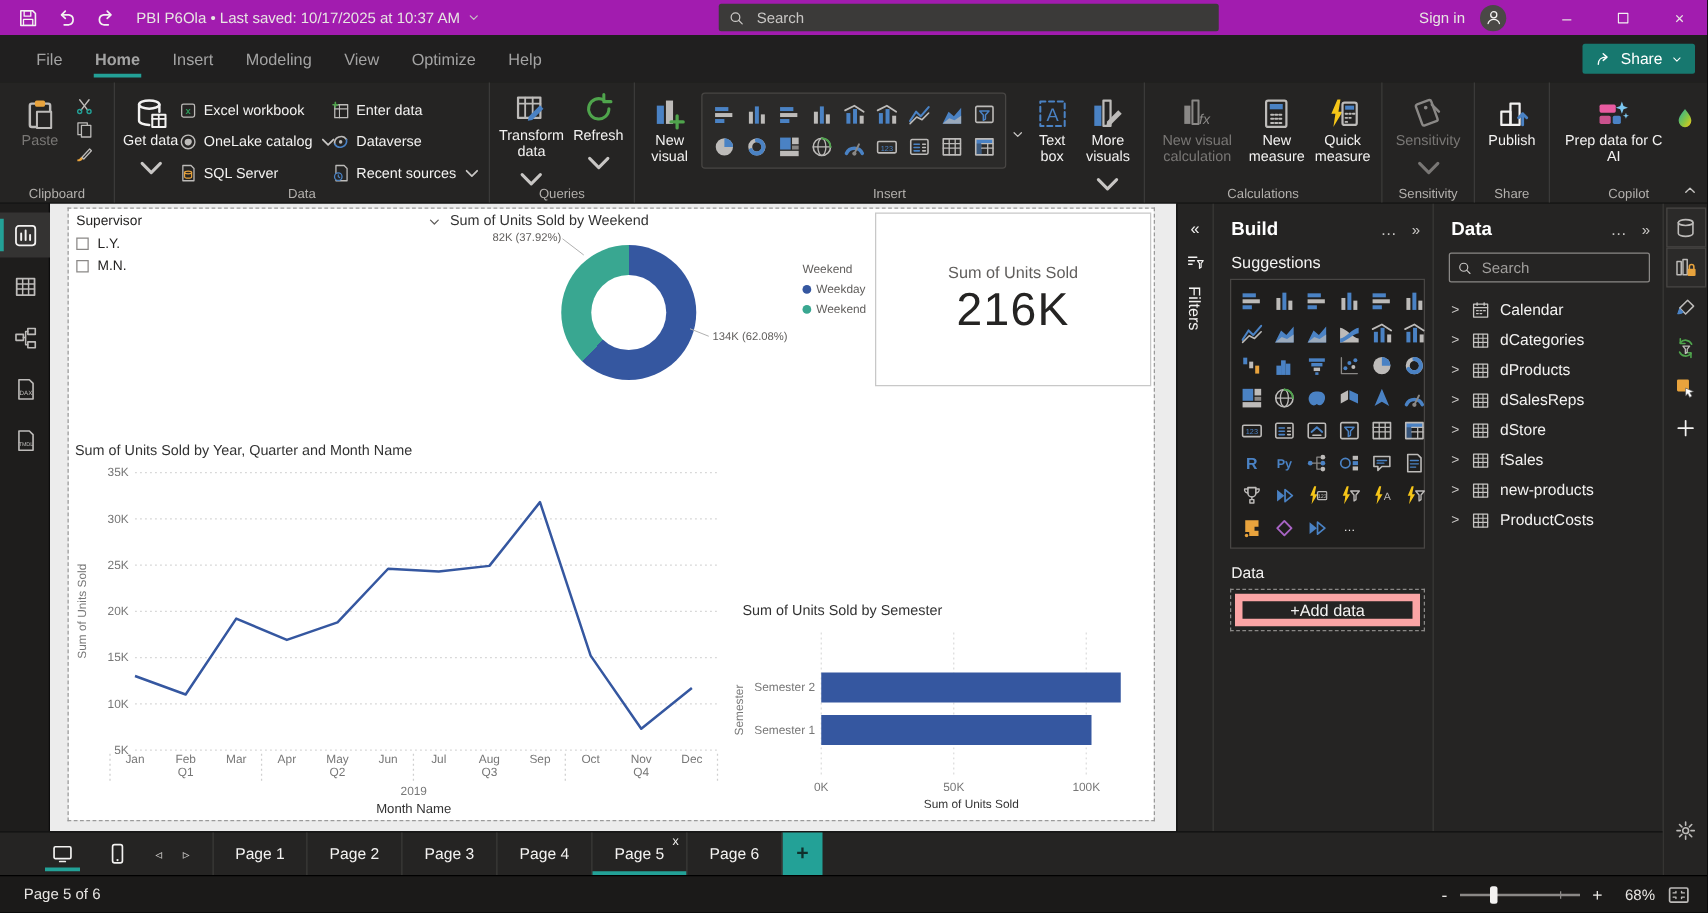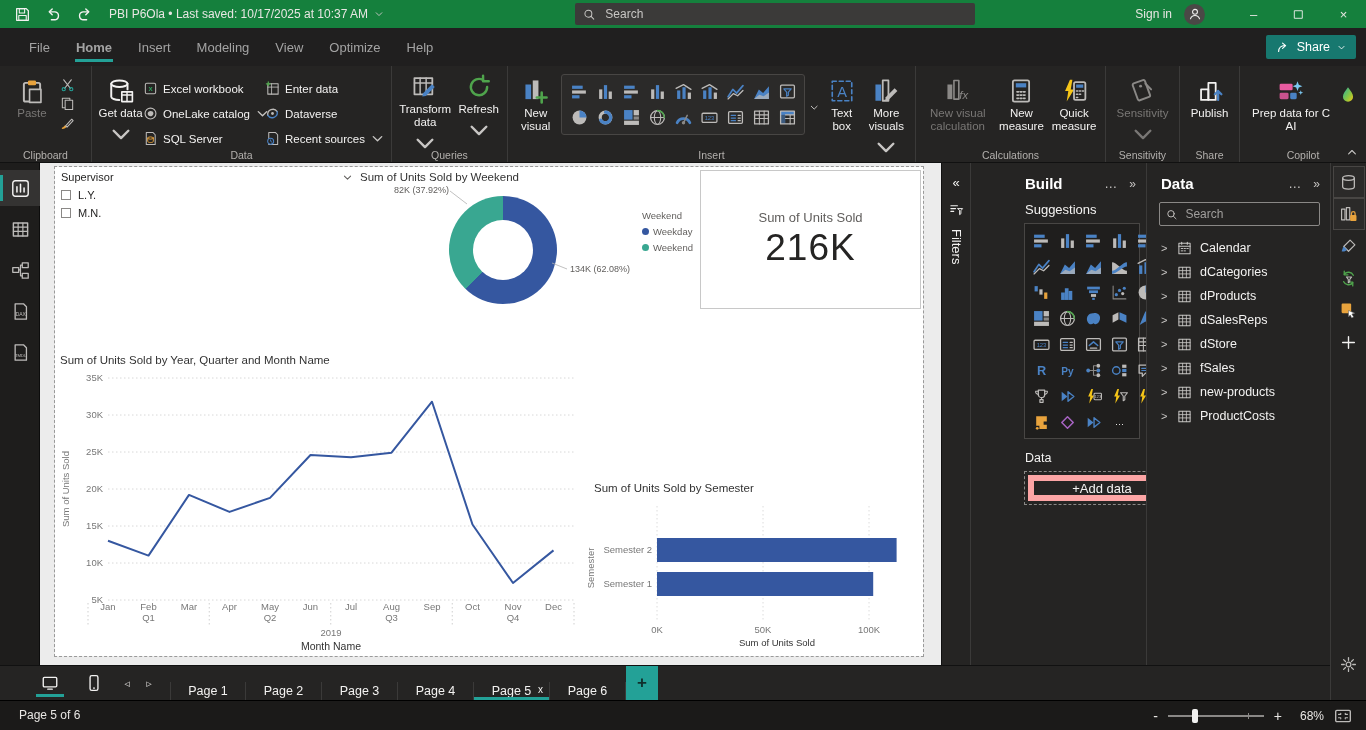--- a/index.html
+++ b/index.html
@@ -2,21 +2,21 @@
 <html><head>
 <meta charset="utf-8">
 <style>
   html,body{margin:0;padding:0;background:#000;}
   *{box-sizing:border-box;font-family:"Liberation Sans","DejaVu Sans",sans-serif;}
   #app{position:relative;width:1366px;height:730px;background:#1b1a19;overflow:hidden;}
   .ic{display:inline-flex;align-items:center;justify-content:center;}
   .ic svg{width:100%;height:100%;display:block;}
 
   
-  #titlebar{position:absolute;left:0;top:0;width:1366px;height:28px;background:#15803d;display:flex;align-items:center;color:#e8e6e3;font-size:12px;}
+  #titlebar{position:absolute;left:0;top:0;width:1366px;height:28px;background:#a21caf;display:flex;align-items:center;color:#e8e6e3;font-size:12px;}
   .tb-ic{width:17px;height:17px;margin-left:14px;color:#c8c6c4;cursor:default;}
   #tb-title{margin-left:16px;white-space:nowrap;color:#e8e6e3;display:flex;align-items:center;gap:6px;}
   #tb-title .chev{width:10px;height:10px;color:#c8c6c4;}
   #tb-search{position:absolute;left:575px;top:3px;width:400px;height:22px;background:#3b3a39;border-radius:2px;display:flex;align-items:center;padding:0 8px;gap:8px;}
   #tb-search input{background:transparent;border:none;outline:none;color:#d0cecc;font-size:12px;width:100%;}
   #tb-search input::placeholder{color:#c8c6c4;}
   #tb-right{position:absolute;right:0;top:0;height:28px;display:flex;align-items:center;}
   #signin{font-size:12px;margin-right:12px;cursor:pointer;}
   #avatar{width:21px;height:21px;border-radius:50%;background:#4a4846;display:flex;align-items:center;justify-content:center;margin-right:26px;}
   .winbtn{width:45px;height:28px;display:flex;align-items:center;justify-content:center;font-size:13px;color:#e8e6e3;cursor:pointer;}
@@ -80,21 +80,21 @@
   #linevis{position:absolute;left:2px;top:186px;width:520px;height:300px;}
   #barvis{position:absolute;left:525px;top:313px;width:345px;height:172px;}
 
   
   #filtersstrip{position:absolute;left:941px;top:163px;width:29px;height:502px;background:#252423;border-left:1px solid #111;display:flex;flex-direction:column;align-items:center;padding-top:12px;gap:12px;}
   #filters-expand{color:#f3f2f1;font-size:13px;cursor:pointer;}
   #filters-icon{width:15px;height:15px;color:#f3f2f1;}
   #filters-label{writing-mode:vertical-rl;color:#f3f2f1;font-size:13px;}
 
   
-  #buildpane{position:absolute;left:970px;top:163px;width:176px;height:502px;background:#252423;border-left:1px solid #3b3a39;padding-left:40px;}
+  #buildpane{position:absolute;left:970px;top:163px;width:176px;height:502px;background:#252423;border-left:1px solid #3b3a39;}
   .panehead{display:flex;align-items:center;padding:12px 10px 0 14px;}
   .panetitle{font-weight:bold;font-size:15px;color:#fff;flex:1;}
   .panedots{color:#c8c6c4;font-size:13px;cursor:pointer;margin-right:12px;}
   .panecollapse{color:#c8c6c4;font-size:12px;cursor:pointer;}
   #sugg-label{font-size:13px;color:#f3f2f1;margin:10px 0 6px 14px;}
   #buildGallery{margin:0 6px 0 13px;background:#1f1e1d;border:1px solid #484644;display:grid;grid-template-columns:repeat(6,26px);grid-auto-rows:26px;padding:3px;gap:0;}
   #data-label{font-size:12.5px;color:#f3f2f1;margin:12px 0 6px 14px;}
   #adddata{margin-left:13px;width:156px;height:34px;border:1px dashed #8a8886;padding:3px;cursor:pointer;}
   #adddata .inner{width:100%;height:100%;border:6px solid #fca5a5;display:flex;align-items:center;justify-content:center;color:#f3f2f1;font-size:13px;}
 
@@ -116,21 +116,21 @@
   .rritem .ic{width:17px;height:17px;}
   .rritem.boxed{border:1px solid #484644;background:#2b2a29;}
   #rr-gear{position:absolute;left:0;right:0;bottom:20px;}
 
   
   #tabbar{position:absolute;left:0;top:665px;width:1330px;height:35px;background:#252423;border-top:1px solid #111;display:flex;align-items:stretch;}
   .viewic{position:relative;width:44px;display:flex;align-items:center;justify-content:center;color:#f3f2f1;cursor:pointer;}
   .viewic .ic{width:18px;height:18px;}
   .viewic.active::after{content:"";position:absolute;left:8px;right:8px;bottom:3px;height:3px;background:#23a197;}
   .navarrow{width:22px;display:flex;align-items:center;justify-content:center;color:#c8c6c4;font-size:11px;cursor:pointer;}
-  #tabs{display:flex;margin-left:10px;margin-top:16px;}
+  #tabs{display:flex;margin-left:10px;}
   .ptab{position:relative;width:76px;display:flex;align-items:center;justify-content:center;color:#f3f2f1;font-size:12.5px;border-right:1px solid #3b3a39;cursor:pointer;}
   .ptab:first-child{border-left:1px solid #3b3a39;}
   .ptab.active::after{content:"";position:absolute;left:0;right:0;bottom:0;height:3px;background:#23a197;}
   .ptab .closex{position:absolute;right:6px;top:2px;font-size:10px;color:#f3f2f1;}
   #addpage{width:32px;background:#23a197;display:flex;align-items:center;justify-content:center;color:#10302c;font-size:17px;font-weight:bold;cursor:pointer;}
 
   
   #statusbar{position:absolute;left:0;top:700px;width:1366px;height:30px;background:#1b1a19;border-top:1px solid #000;color:#e8e6e3;font-size:12px;}
   #sb-page{position:absolute;left:19px;top:7px;}
   #zoomctl{position:absolute;right:14px;top:0;height:30px;display:flex;align-items:center;gap:10px;}

